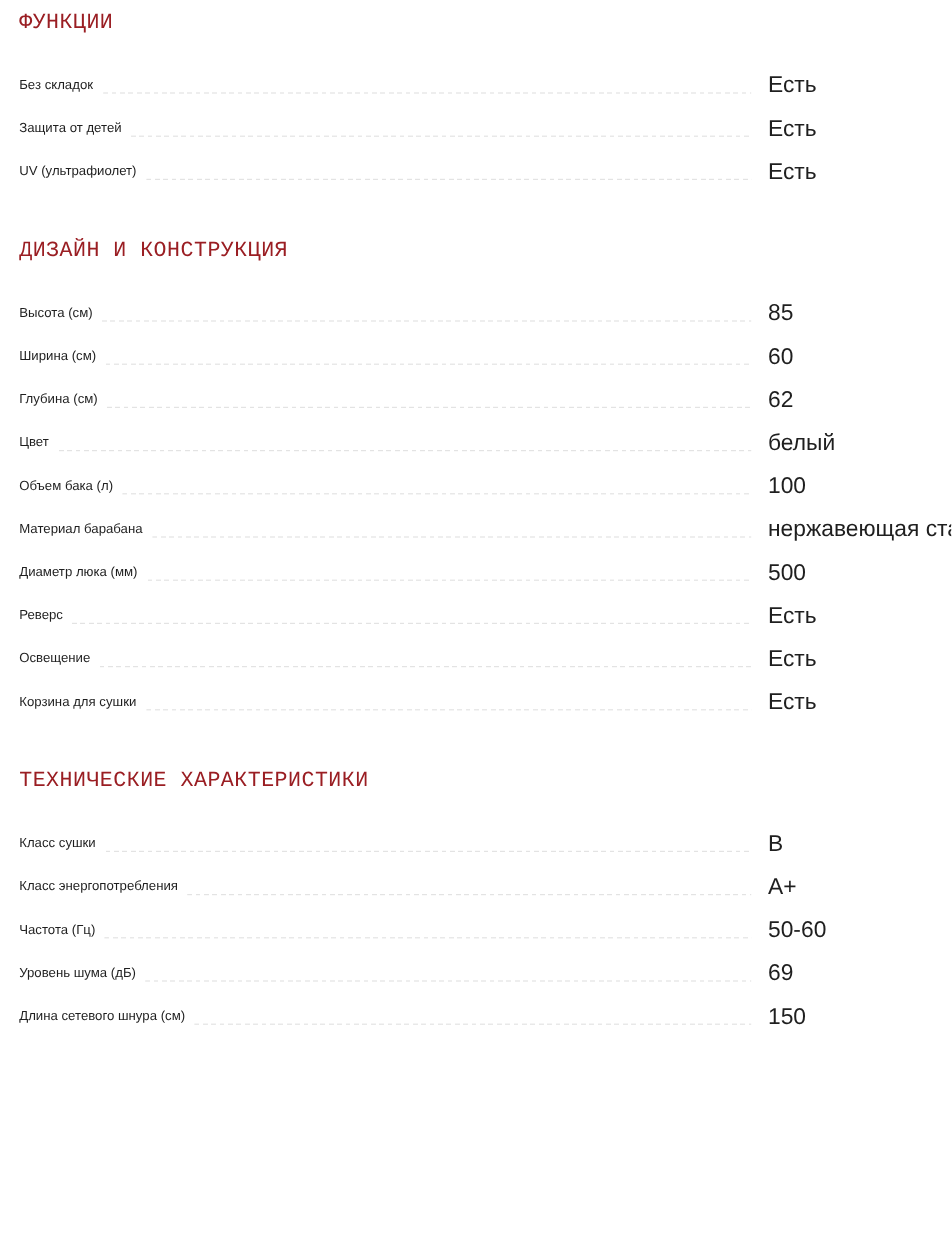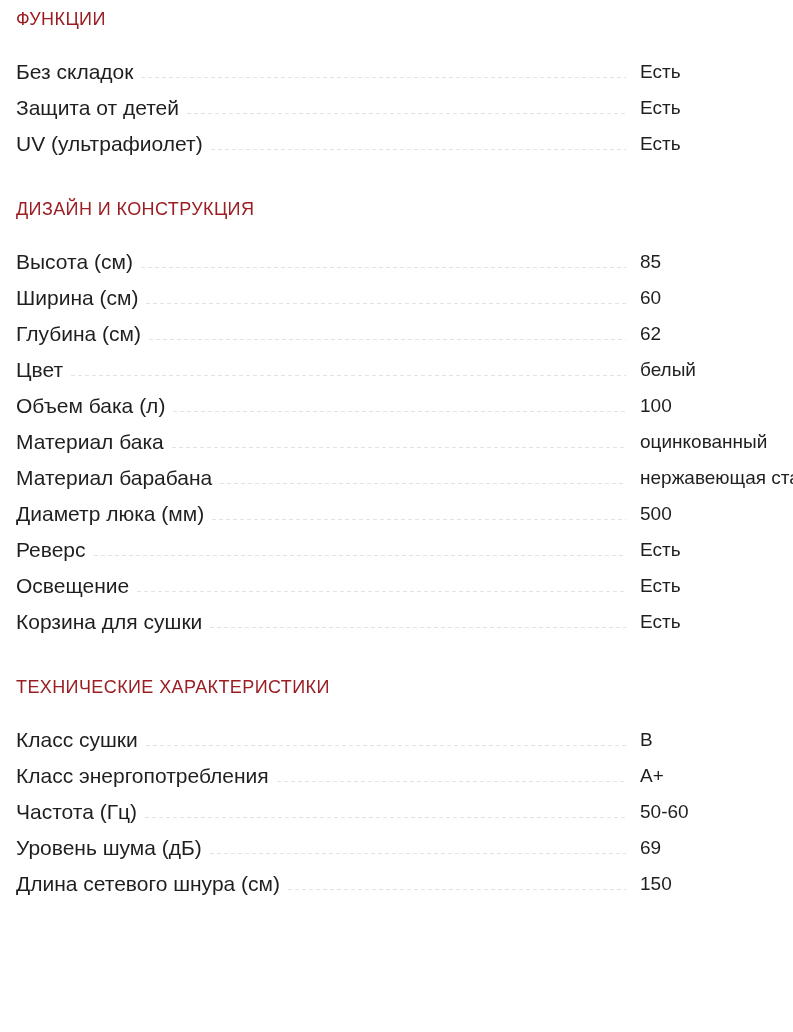--- a/index.html
+++ b/index.html
@@ -20,32 +20,33 @@
     overflow:hidden;
   }
   .spec-section{margin:0;}
   .section-title{
     color:var(--accent);
     font-size:18px;
     line-height:20px;
     font-weight:400;
     letter-spacing:0.4px;
     margin:0 16px 32px 0;
+    font-family:Liberation Mono, monospace;
   }
   .spec-section + .spec-section .section-title{
     margin-top:45px;
   }
   .spec-row{
     display:flex;
     align-items:flex-end;
     height:21px;
     margin-bottom:15px;
   }
   .spec-label{
-    font-size:21px;
+    font-size:11px;
     line-height:21px;
     white-space:nowrap;
     flex:0 0 auto;
   }
   .leader{
     flex:1 1 auto;
     height:1px;
     align-self:flex-end;
     margin:0 14px 4px 8px;
     background-image:repeating-linear-gradient(
@@ -117,25 +118,20 @@
     <span class="leader"></span>
     <span class="spec-value">белый</span>
   </div>
 
   <div class="spec-row">
     <span class="spec-label">Объем бака (л)</span>
     <span class="leader"></span>
     <span class="spec-value">100</span>
   </div>
 
-  <div class="spec-row">
-    <span class="spec-label">Материал бака</span>
-    <span class="leader"></span>
-    <span class="spec-value">оцинкованный</span>
-  </div>
 
   <div class="spec-row">
     <span class="spec-label">Материал барабана</span>
     <span class="leader"></span>
     <span class="spec-value">нержавеющая сталь</span>
   </div>
 
   <div class="spec-row">
     <span class="spec-label">Диаметр люка (мм)</span>
     <span class="leader"></span>

